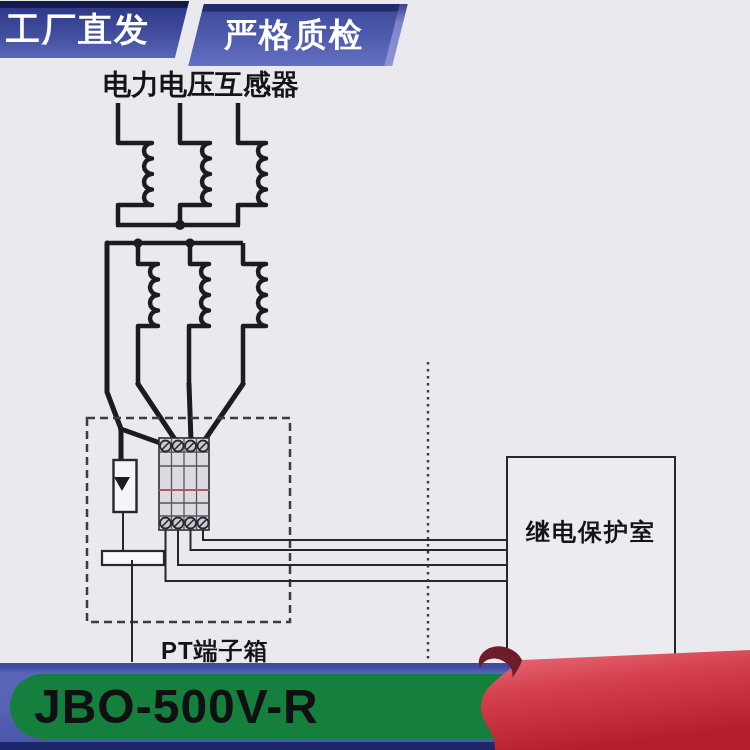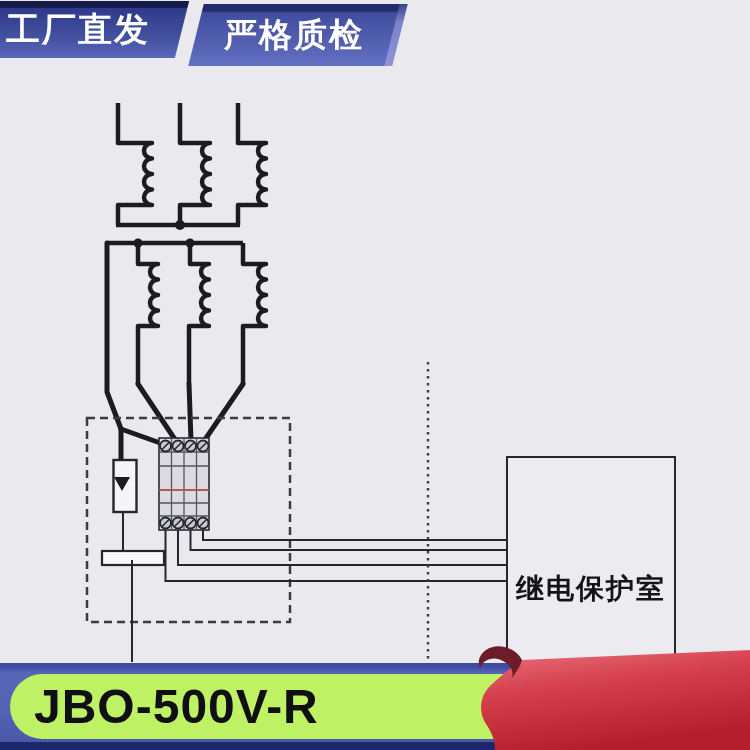--- a/index.html
+++ b/index.html
@@ -22,31 +22,31 @@
   }
   .banner-2-fold{
     position:absolute;left:204px;top:4px;width:196px;height:62px;z-index:2;
     transform:skewX(-14deg);
     background:linear-gradient(180deg,#39428c 0%,#7b84cb 30%,#8d95d4 100%);
   }
   
   .dlabel{position:absolute;color:#141418;font-weight:bold;white-space:nowrap;}
   .lbl-title{left:103px;top:66px;font-size:28px;letter-spacing:0px;}
   .lbl-ptbox{left:161px;top:635px;font-size:24px;letter-spacing:1px;}
-  .lbl-relay{left:507px;top:570px;width:168px;text-align:center;font-size:28px;letter-spacing:2px;}
+  .lbl-relay{left:507px;top:516px;width:168px;text-align:center;font-size:24px;letter-spacing:2px;}
   .diagram-svg{position:absolute;left:0;top:0;}
   
   .band{
     position:absolute;left:0;top:663px;width:750px;height:79px;z-index:4;
     background:linear-gradient(180deg,#3e4ba0 0px,#3e4ba0 4px,#5965b6 10px,#5663b4 55%,#4a56a8 100%);
   }
   .navy-strip{position:absolute;left:0;top:742px;width:750px;height:8px;background:#1d286c;z-index:4;}
   .model-plate{
     position:absolute;left:10px;top:674px;width:570px;height:65px;z-index:5;
-    background:#bef264;border-radius:33px;display:flex;align-items:center;
+    background:#15803d;border-radius:33px;display:flex;align-items:center;
   }
   .model-plate .model-text{
     padding-left:24px;font-size:48px;font-weight:bold;color:#101014;letter-spacing:1px;
     font-family:"Liberation Sans","DejaVu Sans",sans-serif;
   }
   
   .ribbon-svg{position:absolute;left:462px;top:642px;z-index:6;}
   .ribbon-text{
     position:absolute;left:506px;top:667px;width:240px;height:74px;z-index:7;
     display:flex;align-items:center;justify-content:center;
@@ -146,20 +146,22 @@
       <path d="M178,530 V565 H507"></path>
       <path d="M190.5,530 V550 H507"></path>
       <path d="M203,530 V540 H507"></path>
     </g>
 
     <path d="M428,362 V662" fill="none" stroke="#3a3a42" stroke-width="2.4" stroke-dasharray="2.5 4.5"></path>
 
     <rect x="507" y="457" width="168" height="206" fill="#ebebf0" stroke="#26262c" stroke-width="2"></rect>
   </svg>
 
+  <div class="dlabel lbl-title">电力电压互感器</div>
+  <div class="dlabel lbl-ptbox">PT端子箱</div>
   <div class="dlabel lbl-relay">继电保护室</div>
 
   <div class="band"></div>
   <div class="navy-strip"></div>
   <div class="model-plate">
     <span class="model-text">JBO-500V-R</span>
   </div>
 
   <svg class="ribbon-svg" width="288" height="108" viewBox="0 0 288 108">
     <defs>

